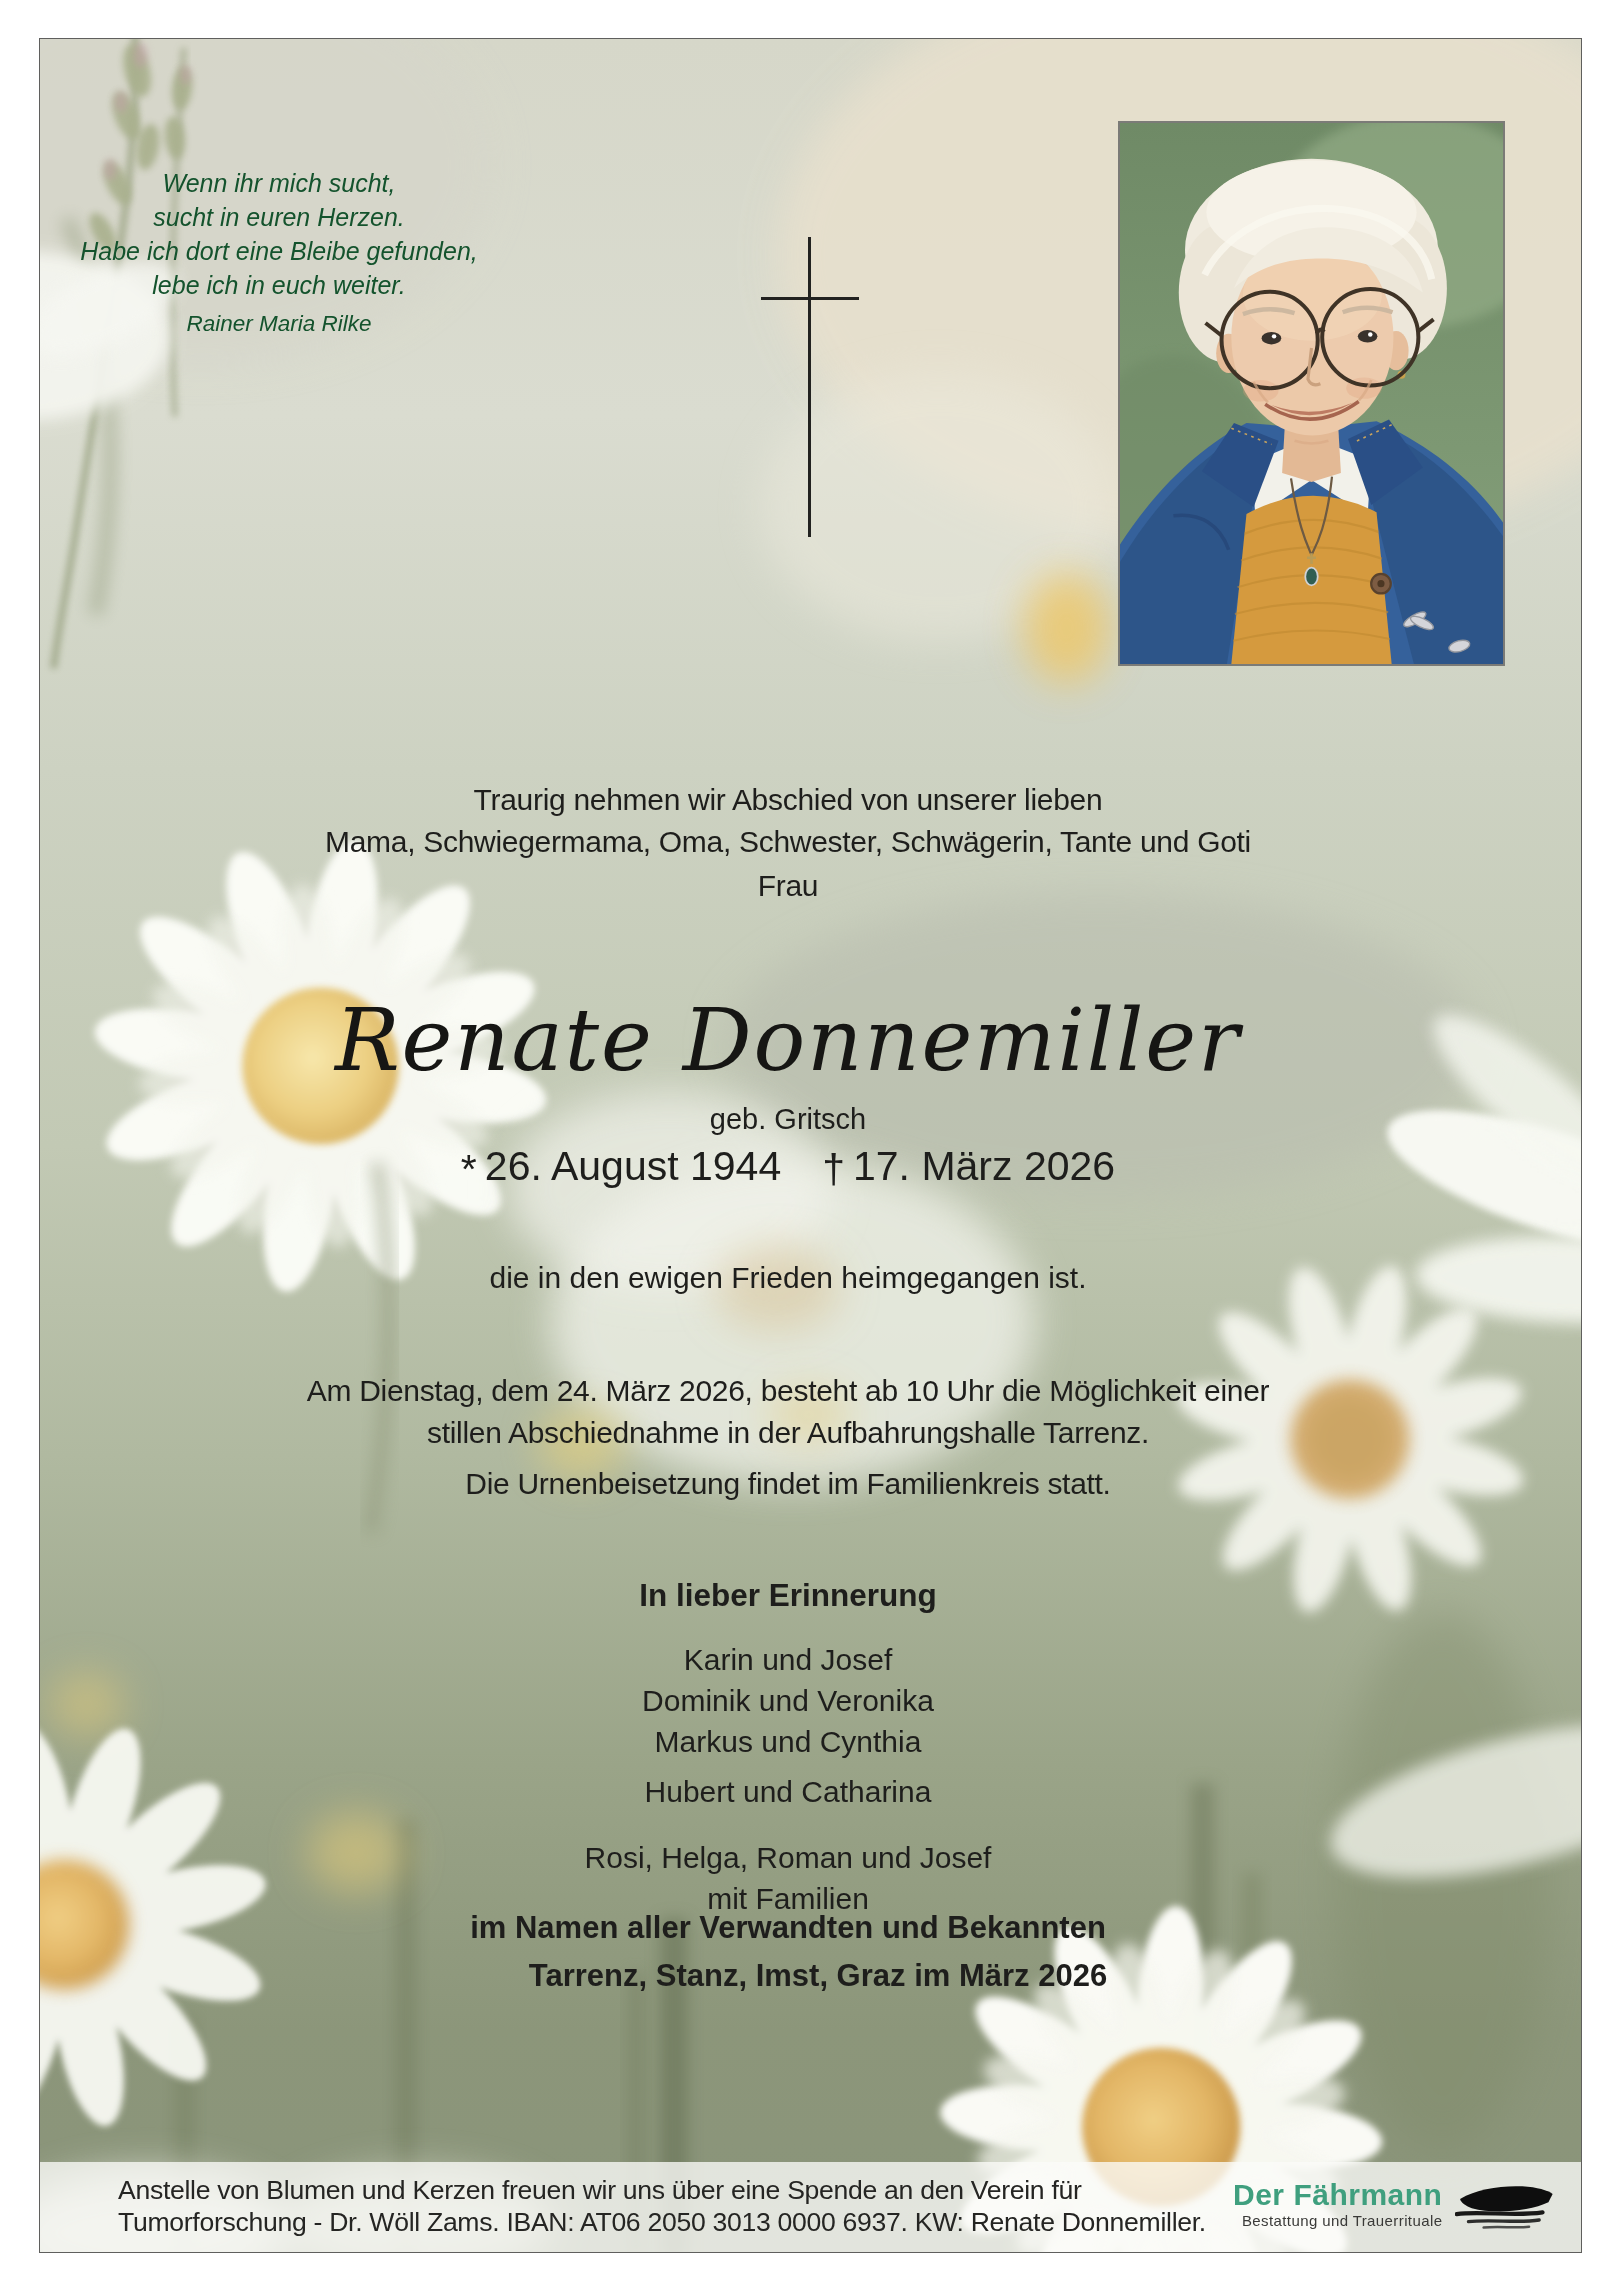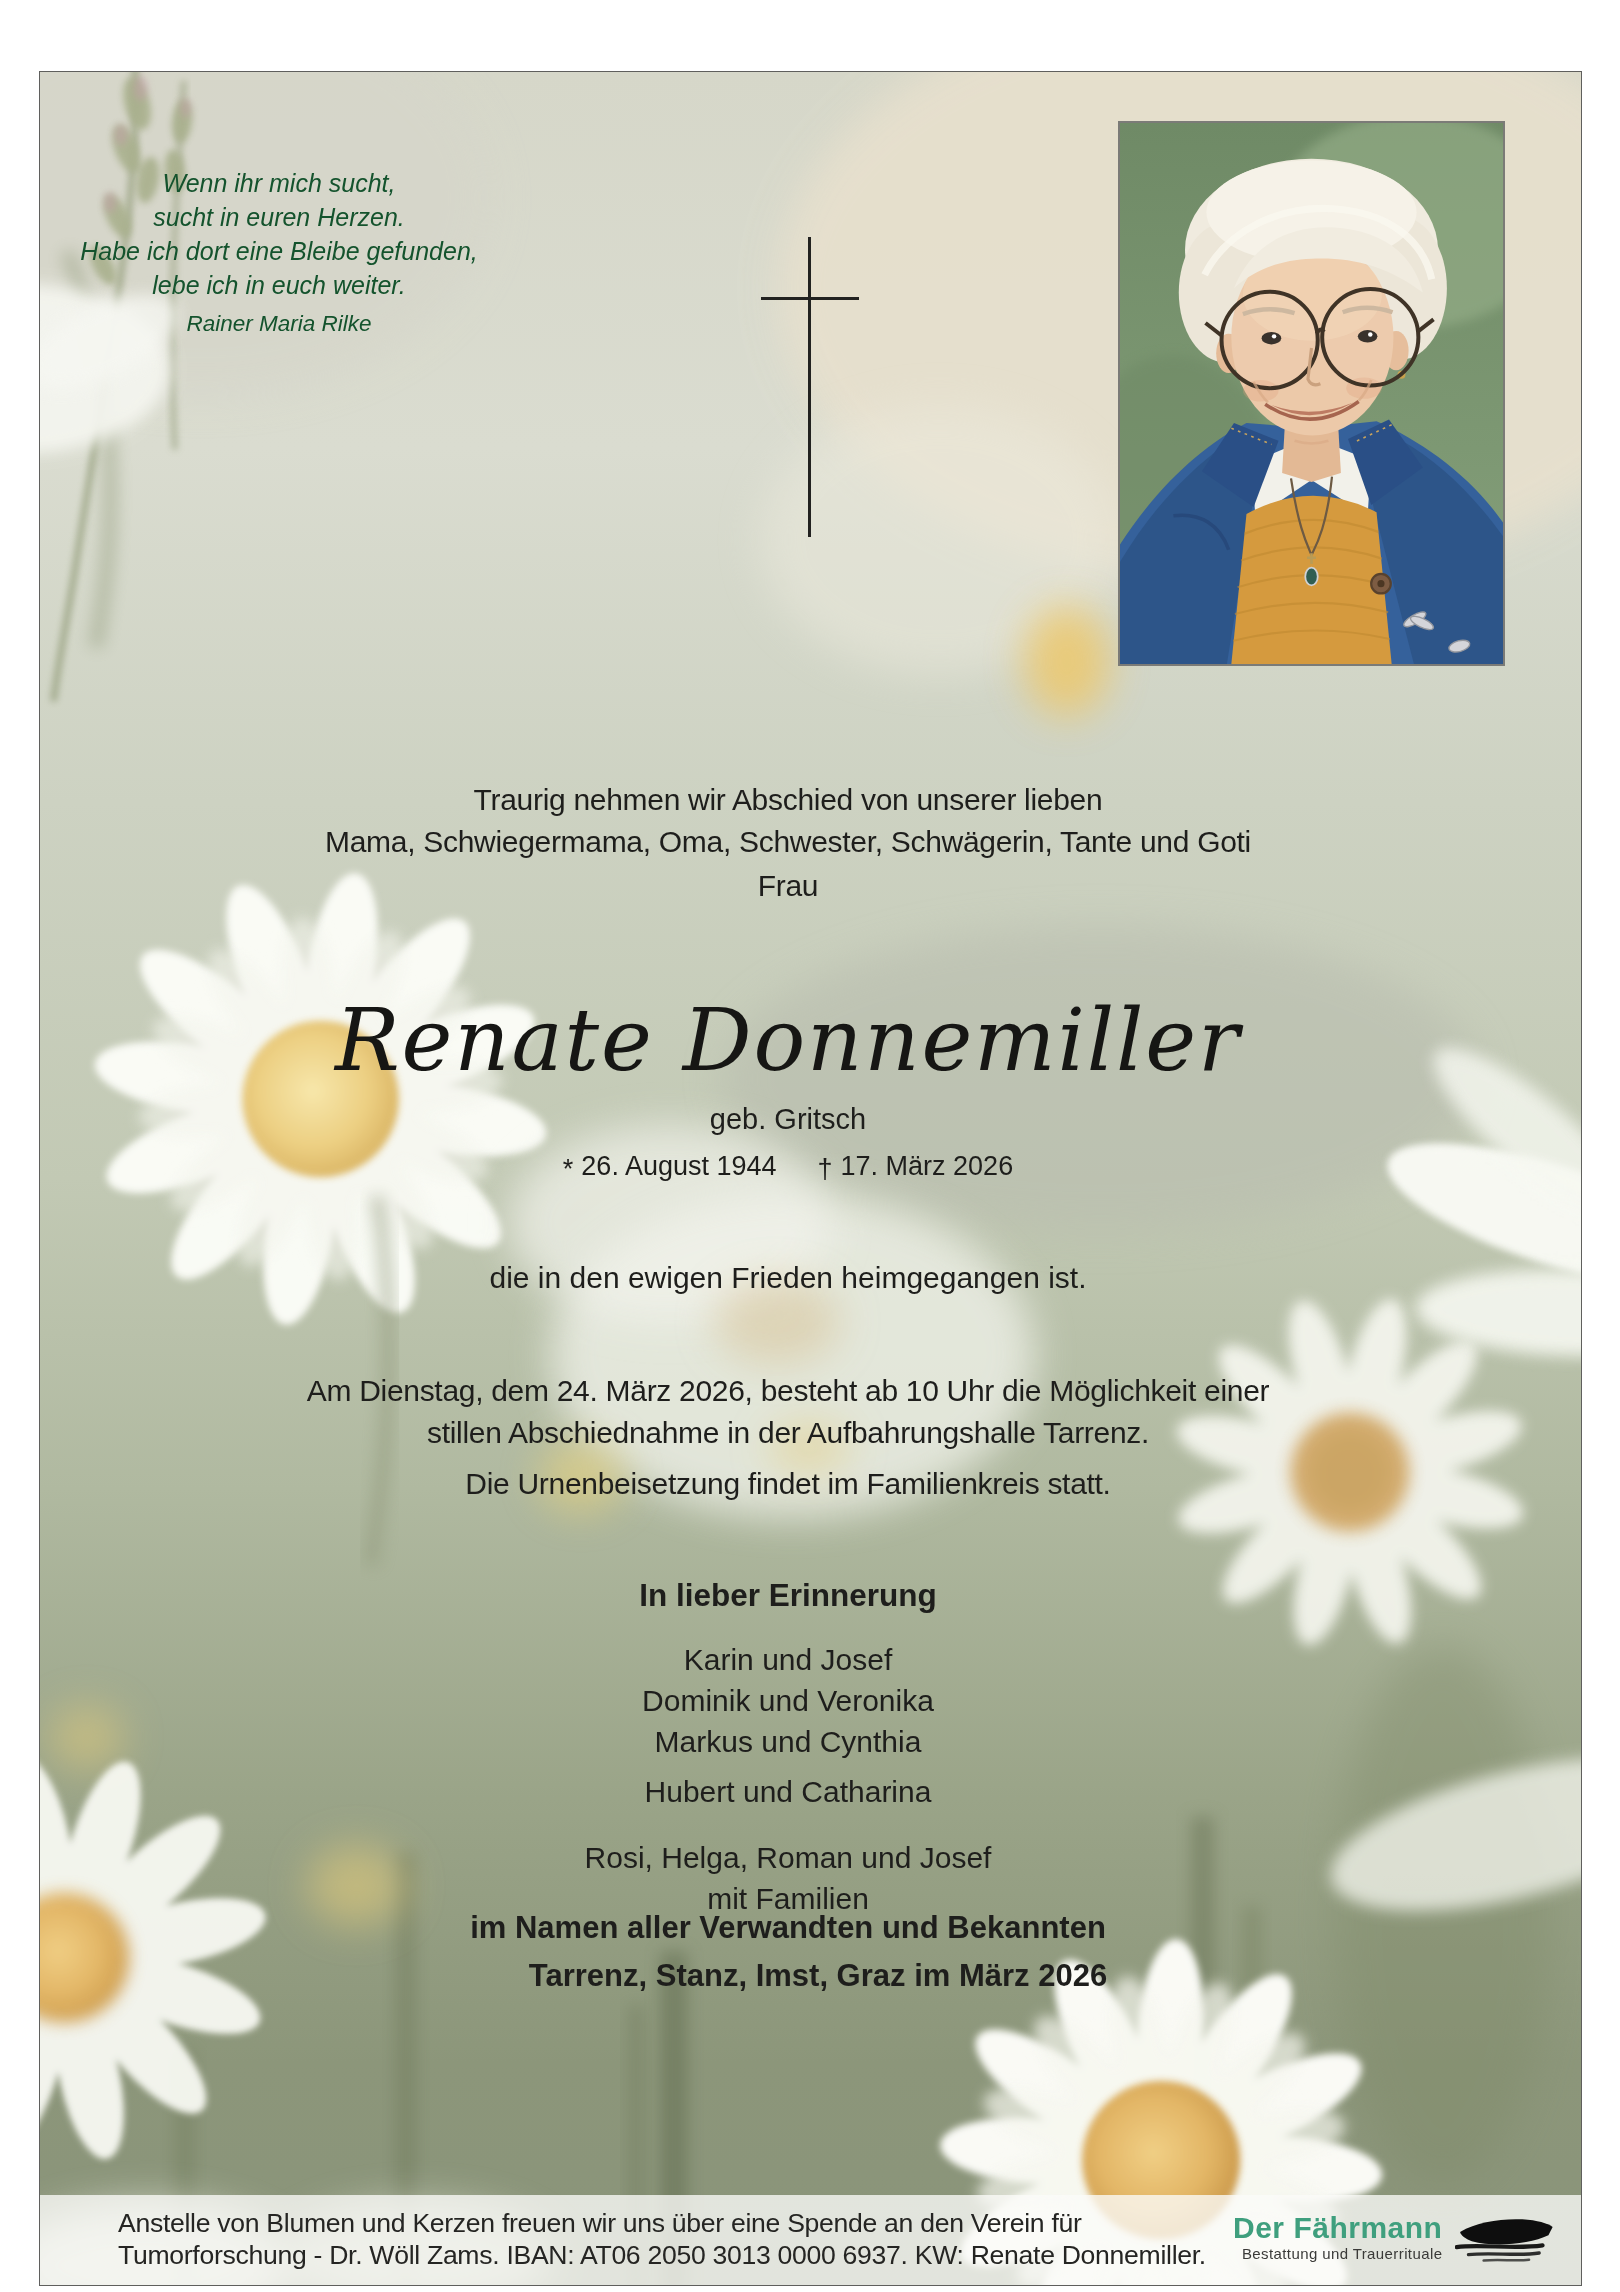--- a/index.html
+++ b/index.html
@@ -1,21 +1,21 @@
 <!DOCTYPE html>
 <html style="font-size:14.4px"><head>
 <meta charset="utf-8">
 <style>
   html,body{margin:0;padding:0;background:#ffffff;}
   body{width:1620px;height:2293px;position:relative;overflow:hidden;
        font-family:"Liberation Sans",sans-serif;color:#1e1e1c;}
   .abs{position:absolute;}
   
   .card{position:absolute;left:39px;top:38px;width:1543px;height:2215px;
-        border:1.8px solid #5f5f5d;box-sizing:border-box;overflow:hidden;background:#c9cfbe;margin-top:33px;}
+        border:1.8px solid #5f5f5d;box-sizing:border-box;overflow:hidden;background:#c9cfbe;}
   .card svg.bg{position:absolute;left:0;top:0;width:100%;height:100%;display:block;}
   
   .strip{position:absolute;left:0;right:0;bottom:0;height:90px;
          background:rgba(251,251,248,0.78);}
   .donation{position:absolute;left:78px;top:11.7px;font-size:26.6px;line-height:32px;
             letter-spacing:-0.3px;color:#252523;white-space:nowrap;}
   .logo{position:absolute;right:25px;top:14.4px;display:flex;align-items:center;gap:12.6px;}
   .logo-name{font-size:30px;font-weight:bold;letter-spacing:0.5px;color:#3f9f7e;line-height:31px;}
   .logo-tagline{font-size:15px;color:#3a3a38;letter-spacing:0.4px;margin-top:1.8px;text-align:right;}
   .boat{width:101px;height:56px;}
@@ -27,21 +27,21 @@
   .cross-v{left:808px;top:237px;width:2.7px;height:300px;background:#222220;}
   .cross-h{left:761px;top:297px;width:98px;height:2.7px;background:#222220;}
   .photo{left:1118px;top:121px;width:387px;height:545px;border:2.7px solid #7b7b77;
          box-sizing:border-box;background:#7d9873;}
   .photo svg{display:block;width:100%;height:100%;}
   .intro{top:779px;font-size:30px;line-height:42px;letter-spacing:-0.3px;}
   .salutation{margin-top:2px;}
   .name{top:986px;font-family:"DejaVu Serif",serif;font-style:italic;font-size:86px;
         line-height:108px;letter-spacing:1.8px;color:#161614;}
   .maiden{top:1104px;font-size:29px;line-height:31px;}
-  .dates{top:1149px;font-size:27px;line-height:34px;}
+  .dates{top:1149px;font-size:41px;line-height:34px;}
   .dates .sym{position:relative;top:2.7px;margin-right:8px;}
   .dates .death{margin-left:41px;}
   .passing{top:1260px;font-size:30px;line-height:36px;}
   .announce{top:1370px;font-size:30px;line-height:42px;letter-spacing:-0.3px;}
   .urn{margin-top:9px;}
   .rem-head{top:1577px;font-size:31.5px;line-height:36px;font-weight:bold;}
   .mourners{top:1639px;font-size:30px;line-height:41px;}
   .mourners div:nth-child(4){margin-top:9px;}
   .mourners div:nth-child(5){margin-top:25px;}
   .closing1{top:1909px;font-size:31px;line-height:38px;font-weight:bold;}

